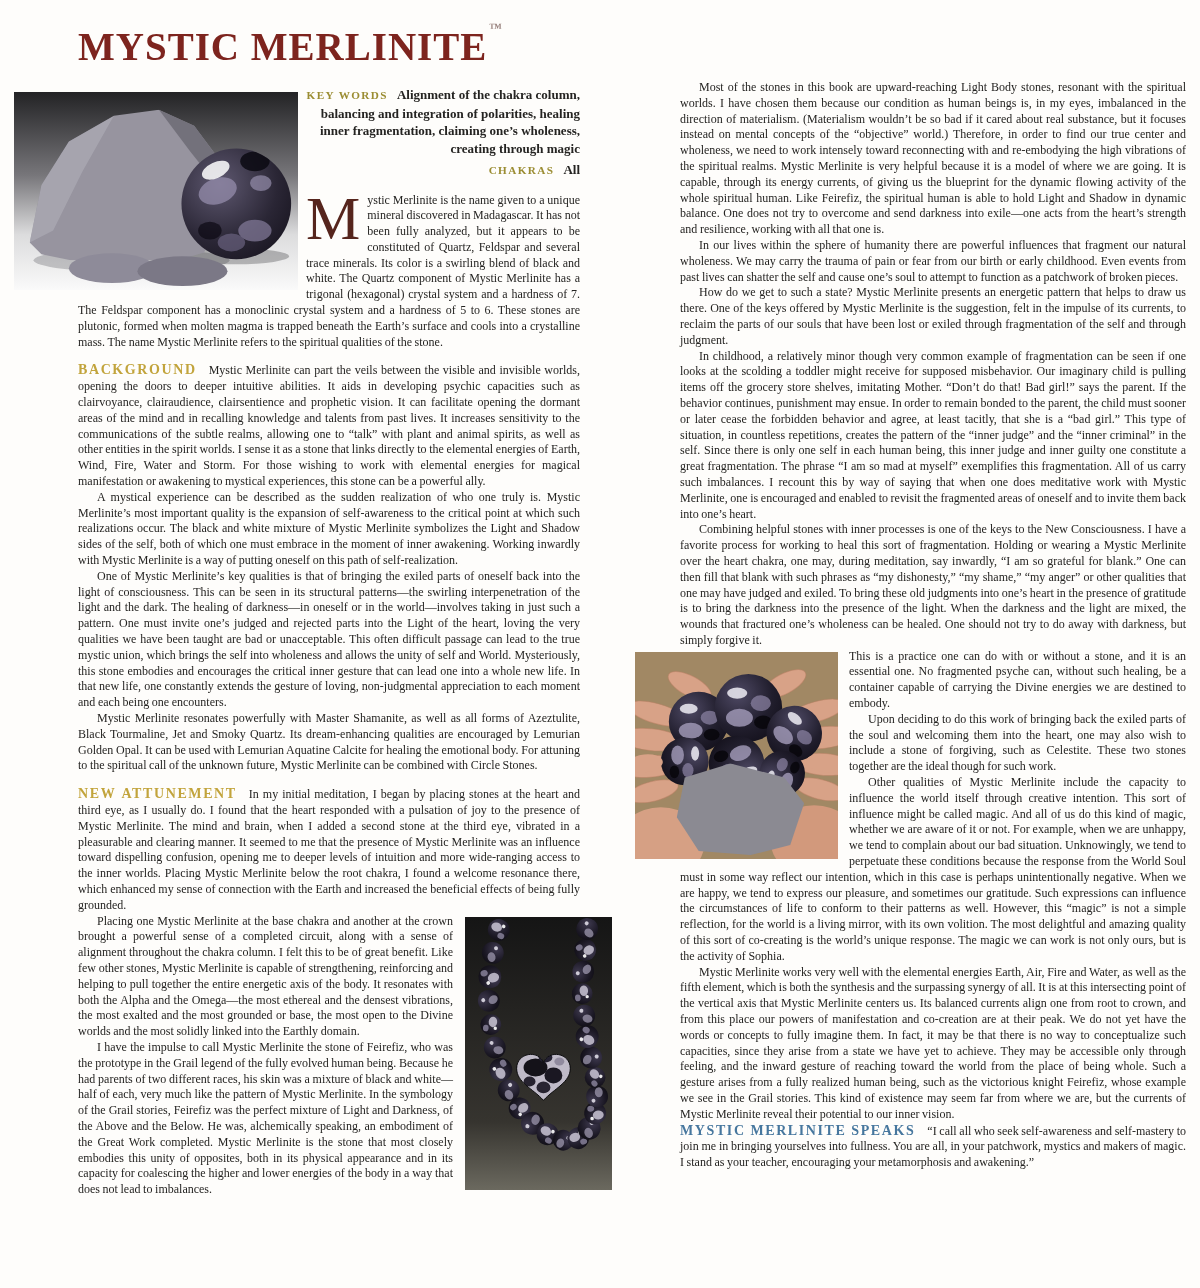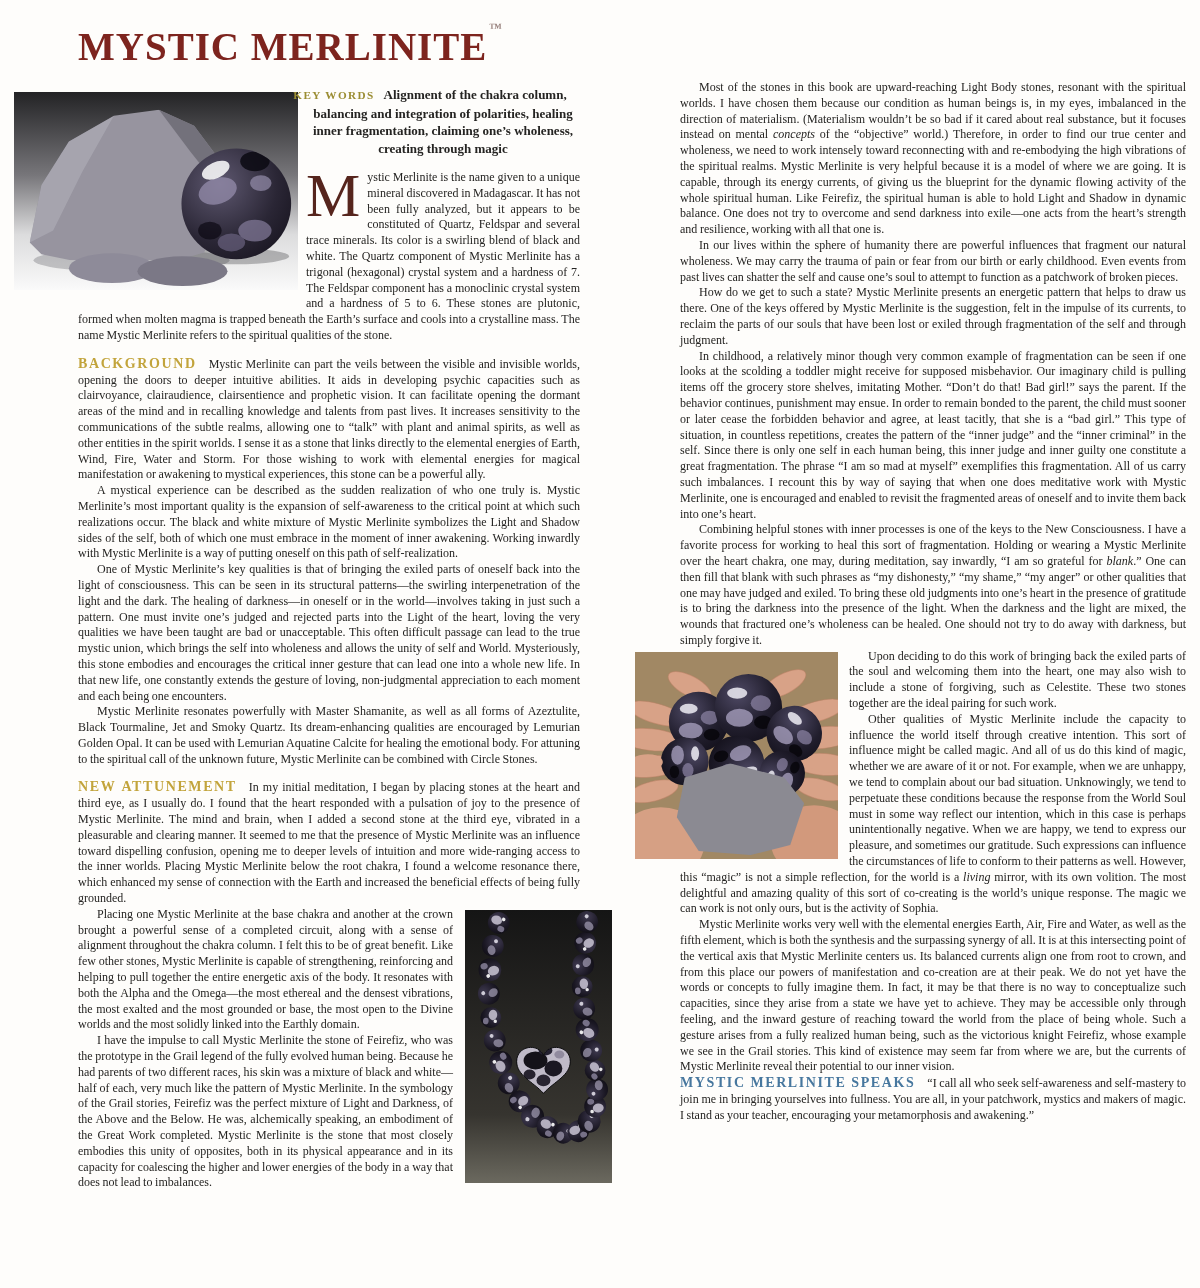--- a/index.html
+++ b/index.html
@@ -23,25 +23,25 @@
     text-align:justify;word-spacing:-0.4px;
   }
   .ind{text-indent:19px;}
   .sect-start{margin-top:12px;}
   .sectlabel{
     font-weight:bold;font-size:14px;letter-spacing:1.6px;
     margin-right:12px;white-space:nowrap;
   }
   .gold{color:#c2a43c;}
   .blue{color:#47779e;margin-top:23px;}
-  .it{font-style:italic;}
+  .it{}
   .infobox{margin-top:2px;}
   .kw{
     margin:0 0 4px;font-weight:bold;font-size:13px;line-height:17.5px;
-    padding-left:26px;text-indent:-26px;text-align:center;
+    padding-left:26px;text-indent:-26px;text-align:right;
   }
   .kwlabel{color:#9b8d33;font-size:11.2px;letter-spacing:1.4px;margin-right:9px;}
   .intro{margin-top:13px;}
   .dropcap{
     float:left;font-size:61px;line-height:46px;
     padding:3px 7px 0 0;color:#56251d;
   }
   .photo{overflow:hidden;}
   .photo svg{display:block;width:100%;height:100%;}
   .photo.specimen{float:left;width:284px;height:198px;margin:8px 8px 10px -64px;}
@@ -123,20 +123,21 @@
         <g clip-path="url(#ast2)">
           <rect x="120" y="163" width="104" height="36" fill="#7b7886"></rect>
           <rect x="120" y="163" width="104" height="36" filter="url(#aspd)"></rect>
           <rect x="120" y="163" width="104" height="36" filter="url(#aspl)" opacity="0.7"></rect>
         </g>
       </svg>
     </div>
 
     <div class="infobox">
       <p class="kw"><span class="kwlabel">KEY WORDS</span><span>Alignment of the chakra column, balancing and integration of polarities, healing inner fragmentation, claiming one’s wholeness, creating through magic</span></p>
+      <p class="kw"><span class="kwlabel">CHAKRAS</span><span>All</span></p>
     </div>
 
     <p class="para intro"><span class="dropcap">M</span><span>ystic Merlinite is the name given to a unique mineral discovered in Madagascar. It has not been fully analyzed, but it appears to be constituted of Quartz, Feldspar and several trace minerals. Its color is a swirling blend of black and white. The Quartz component of Mystic Merlinite has a trigonal (hexagonal) crystal system and a hardness of 7. The Feldspar component has a monoclinic crystal system and a hardness of 5 to 6. These stones are plutonic, formed when molten magma is trapped beneath the Earth’s surface and cools into a crystalline mass. The name Mystic Merlinite refers to the spiritual qualities of the stone.</span></p>
 
     <p class="para sect-start"><span class="sectlabel gold">BACKGROUND</span><span>Mystic Merlinite can part the veils between the visible and invisible worlds, opening the doors to deeper intuitive abilities. It aids in developing psychic capacities such as clairvoyance, clairaudience, clairsentience and prophetic vision. It can facilitate opening the dormant areas of the mind and in recalling knowledge and talents from past lives. It increases sensitivity to the communications of the subtle realms, allowing one to “talk” with plant and animal spirits, as well as other entities in the spirit worlds. I sense it as a stone that links directly to the elemental energies of Earth, Wind, Fire, Water and Storm. For those wishing to work with elemental energies for magical manifestation or awakening to mystical experiences, this stone can be a powerful ally.</span></p>
     <p class="para ind">A mystical experience can be described as the sudden realization of who one truly is. Mystic Merlinite’s most important quality is the expansion of self-awareness to the critical point at which such realizations occur. The black and white mixture of Mystic Merlinite symbolizes the Light and Shadow sides of the self, both of which one must embrace in the moment of inner awakening. Working inwardly with Mystic Merlinite is a way of putting oneself on this path of self-realization.</p>
     <p class="para ind">One of Mystic Merlinite’s key qualities is that of bringing the exiled parts of oneself back into the light of consciousness. This can be seen in its structural patterns—the swirling interpenetration of the light and the dark. The healing of darkness—in oneself or in the world—involves taking in just such a pattern. One must invite one’s judged and rejected parts into the Light of the heart, loving the very qualities we have been taught are bad or unacceptable. This often difficult passage can lead to the true mystic union, which brings the self into wholeness and allows the unity of self and World. Mysteriously, this stone embodies and encourages the critical inner gesture that can lead one into a whole new life. In that new life, one constantly extends the gesture of loving, non-judgmental appreciation to each moment and each being one encounters.</p>
     <p class="para ind">Mystic Merlinite resonates powerfully with Master Shamanite, as well as all forms of Azeztulite, Black Tourmaline, Jet and Smoky Quartz. Its dream-enhancing qualities are encouraged by Lemurian Golden Opal. It can be used with Lemurian Aquatine Calcite for healing the emotional body. For attuning to the spiritual call of the unknown future, Mystic Merlinite can be combined with Circle Stones.</p>
 
     <p class="para sect-start"><span class="sectlabel gold">NEW ATTUNEMENT</span><span>In my initial meditation, I began by placing stones at the heart and third eye, as I usually do. I found that the heart responded with a pulsation of joy to the presence of Mystic Merlinite. The mind and brain, when I added a second stone at the third eye, vibrated in a pleasurable and clearing manner. It seemed to me that the presence of Mystic Merlinite was an influence toward dispelling confusion, opening me to deeper levels of intuition and more wide-ranging access to the inner worlds. Placing Mystic Merlinite below the root chakra, I found a welcome resonance there, which enhanced my sense of connection with the Earth and increased the beneficial effects of being fully grounded.</span></p>
@@ -277,19 +278,20 @@
         <g clip-path="url(#brk)">
           <rect x="40" y="110" width="134" height="98" fill="#8b8a92"></rect>
           <rect x="40" y="110" width="134" height="98" filter="url(#bspd2)"></rect>
           <rect x="40" y="110" width="134" height="98" filter="url(#bspl)" opacity="0.9"></rect>
         </g>
         <ellipse cx="192" cy="112" rx="20" ry="9" fill="#d8a287" transform="rotate(8 192 112)"></ellipse>
         <ellipse cx="10" cy="112" rx="18" ry="9" fill="#d8a287" transform="rotate(-6 10 112)"></ellipse>
       </svg>
     </div>
 
-    <p class="para ind">Upon deciding to do this work of bringing back the exiled parts of the soul and welcoming them into the heart, one may also wish to include a stone of forgiving, such as Celestite. These two stones together are the ideal pairing for such work.</p>
+    <p class="para">This is a practice one can do with or without a stone, and it is an essential one. No fragmented psyche can, without such healing, be a container capable of carrying the Divine energies we are destined to embody.</p>
+    <p class="para ind">Upon deciding to do this work of bringing back the exiled parts of the soul and welcoming them into the heart, one may also wish to include a stone of forgiving, such as Celestite. These two stones together are the ideal though for such work.</p>
     <p class="para ind"><span>Other qualities of Mystic Merlinite include the capacity to influence the world itself through creative intention. This sort of influence might be called magic. And all of us do this kind of magic, whether we are aware of it or not. For example, when we are unhappy, we tend to complain about our bad situation. Unknowingly, we tend to perpetuate these conditions because the response from the World Soul must in some way reflect our intention, which in this case is perhaps unintentionally negative. When we are happy, we tend to express our pleasure, and sometimes our gratitude. Such expressions can influence the circumstances of life to conform to their patterns as well. However, this “magic” is not a simple reflection, for the world is a </span><span class="it">living</span><span> mirror, with its own volition. The most delightful and amazing quality of this sort of co-creating is the world’s unique response. The magic we can work is not only ours, but is the activity of Sophia.</span></p>
     <p class="para ind">Mystic Merlinite works very well with the elemental energies Earth, Air, Fire and Water, as well as the fifth element, which is both the synthesis and the surpassing synergy of all. It is at this intersecting point of the vertical axis that Mystic Merlinite centers us. Its balanced currents align one from root to crown, and from this place our powers of manifestation and co-creation are at their peak. We do not yet have the words or concepts to fully imagine them. In fact, it may be that there is no way to conceptualize such capacities, since they arise from a state we have yet to achieve. They may be accessible only through feeling, and the inward gesture of reaching toward the world from the place of being whole. Such a gesture arises from a fully realized human being, such as the victorious knight Feirefiz, whose example we see in the Grail stories. This kind of existence may seem far from where we are, but the currents of Mystic Merlinite reveal their potential to our inner vision.</p>
     <p class="para"><span class="sectlabel blue">MYSTIC MERLINITE SPEAKS</span><span>“I call all who seek self-awareness and self-mastery to join me in bringing yourselves into fullness. You are all, in your patchwork, mystics and makers of magic. I stand as your teacher, encouraging your metamorphosis and awakening.”</span></p>
   </div>
 
 </div>
 
 </body></html>

